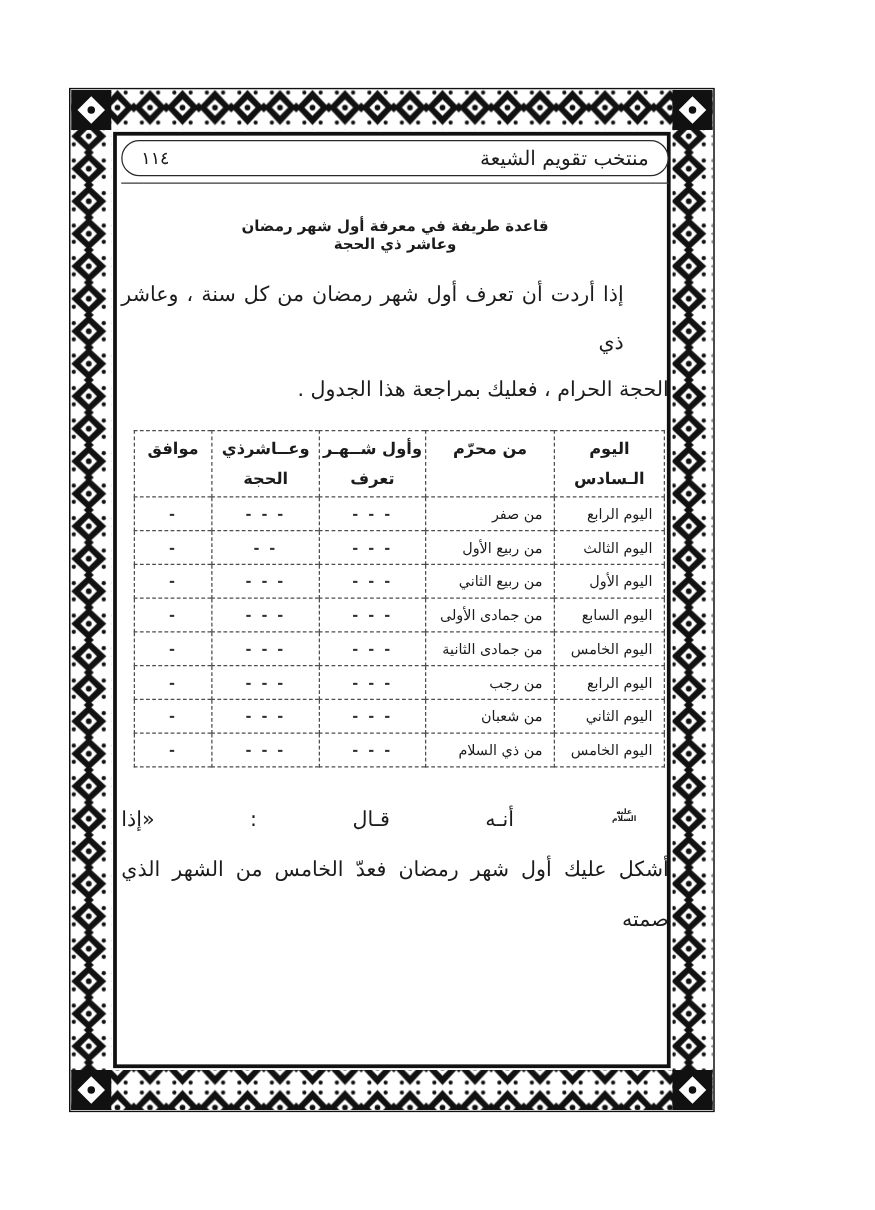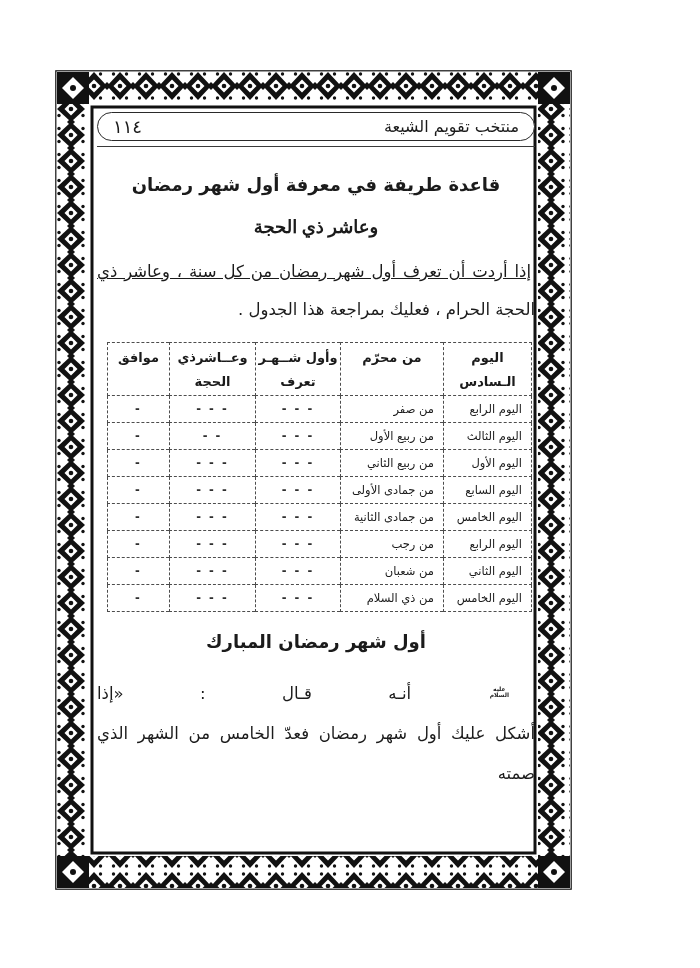--- a/index.html
+++ b/index.html
@@ -10,35 +10,35 @@
   .frame-svg{position:absolute;left:55px;top:70px;}
   .content{
     position:absolute;left:97px;top:112px;width:438px;direction:rtl;
   }
   .header-bar{
     height:29px;border:1.5px solid #2a2a2a;border-radius:15px;
     display:flex;flex-direction:row;align-items:center;justify-content:space-between;
     padding:0 15px;box-sizing:border-box;background:#fff;
   }
   .header-bar .title{font-size:16px;}
-  .header-bar .pnum{font-size:18px;letter-spacing:1px;}
+  .header-bar .pnum{font-size:14px;letter-spacing:1px;}
   .header-rule{border:0;border-top:1.3px solid #3a3a3a;margin:5px 0 0 0;}
   .h-center{
-    text-align:center;font-weight:bold;font-size:18px;letter-spacing:.2px;
+    text-align:center;font-weight:bold;font-size:12px;letter-spacing:.2px;
   }
   .h1a{margin-top:27px;}
-  .h1b{margin-top:21px;font-family:Liberation Serif, serif;}
+  .h1b{}
   .h2a{margin-top:40px;}
   .h2b{margin-top:19px;}
   .para{font-size:16.5px;line-height:38px;}
   .p1{margin-top:15px;}
   .p2{margin-top:22px;line-height:40px;}
   .line-just{text-align:justify;text-align-last:justify;}
   .line-right{text-align:right;}
-  .indent1{padding-right:4px;text-decoration:underline;}
+  .indent1{padding-right:36px;}
   .indent2{padding-right:24px;}
   .honorific{
     display:inline-flex;flex-direction:column;align-items:center;vertical-align:middle;
     font-size:6px;line-height:6px;font-weight:bold;margin:0 2px;transform:translateY(-3px);
   }
   table.cal{
     border-collapse:collapse;margin:13px 3px 0 0;width:424px;table-layout:fixed;
     direction:rtl;
   }
   table.cal th,table.cal td{
@@ -194,21 +194,20 @@
       <tr>
         <td class="c-day">اليوم الخامس</td>
         <td class="c-month">من ذي السلام</td>
         <td class="c-dash">- - -</td>
         <td class="c-dash">- - -</td>
         <td class="c-dash">-</td>
       </tr>
     </tbody>
   </table>
 
-  <div class="h-center h2b">أول شهر رمضان المبارك</div>
 
   <div class="para p2">
     <div class="line-just indent2">
       <span class="honorific">
         <span>عليه</span>
         <span>السلام</span>
       </span>
       <span>أنـه قـال : «إذا</span>
     </div>
     <div class="line-just">أشكل عليك أول شهر رمضان فعدّ الخامس من الشهر الذي صمته</div>

